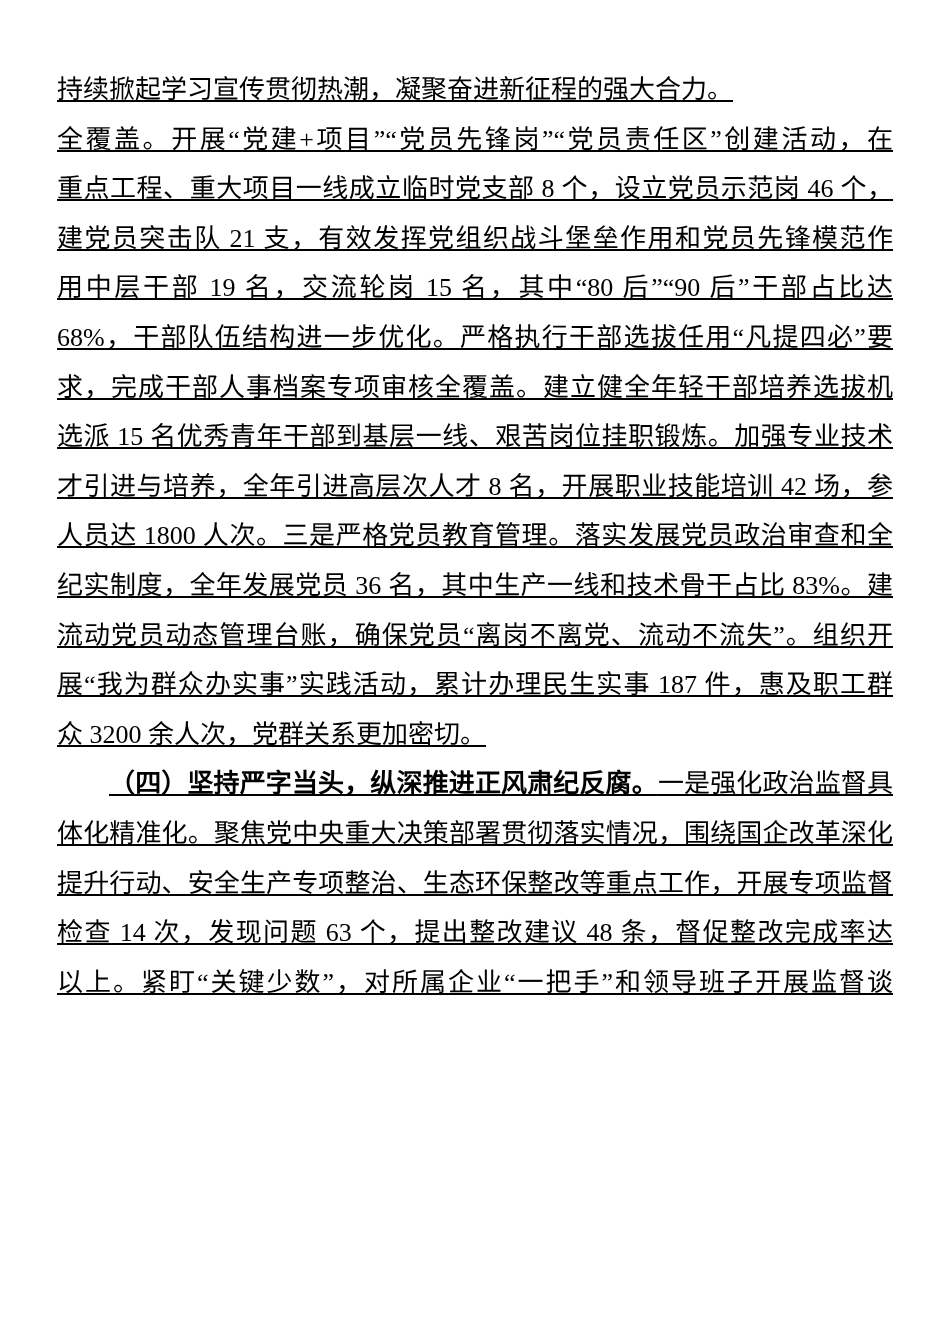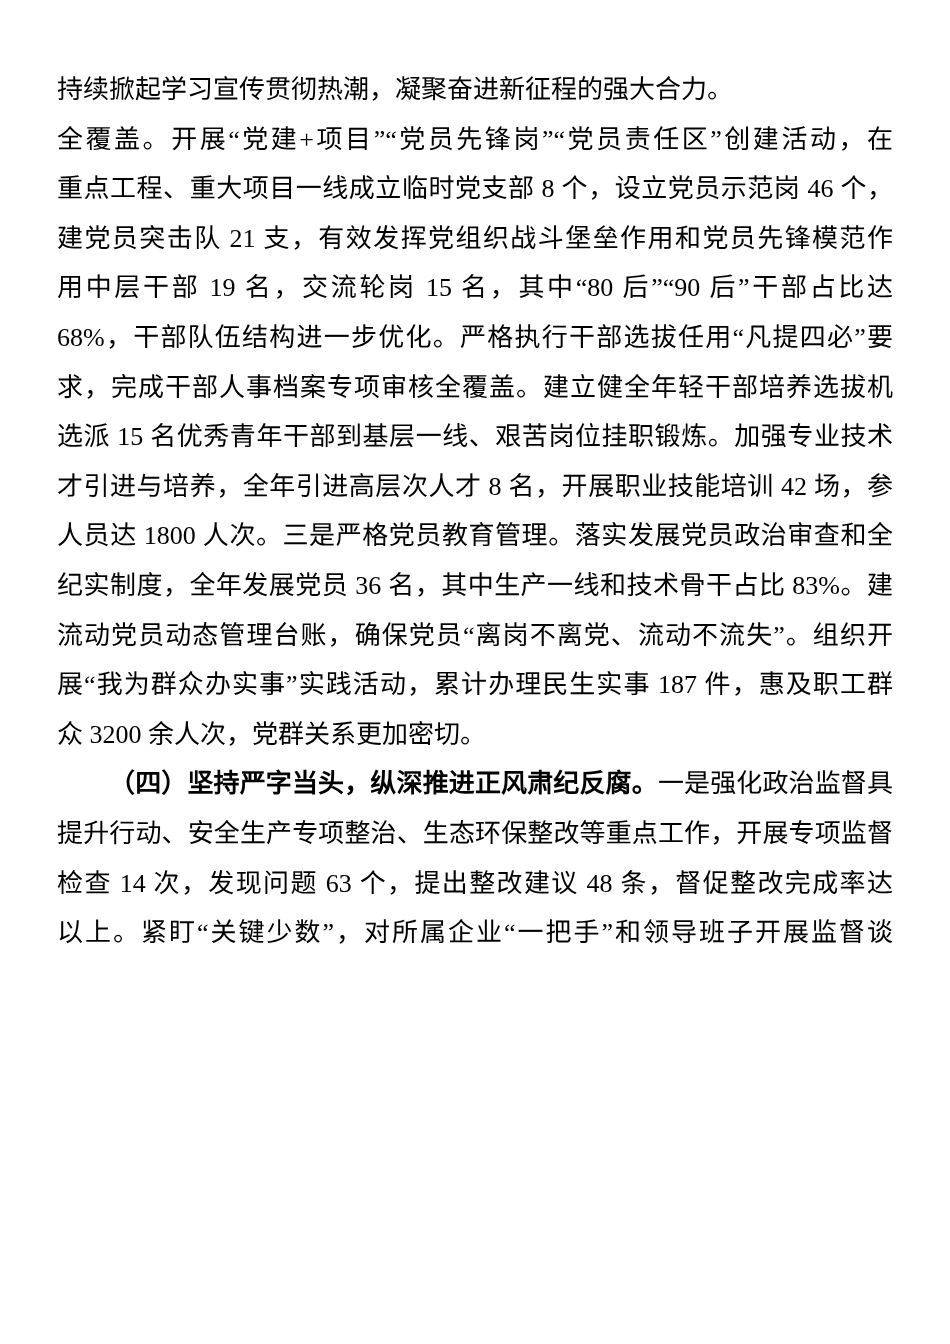--- a/index.html
+++ b/index.html
@@ -36,20 +36,21 @@
     white-space: normal;
   }
   .text-line.fill {
     text-align-last: justify;
   }
   .text-line.indent {
     padding-left: 52px;
   }
   .seg {
     font-weight: 400;
+    text-decoration: underline;
   }
   .seg-bold {
     font-weight: 700;
     font-family: "Liberation Sans", "DejaVu Sans", sans-serif;
   }
 </style>
 </head>
 <body style="background: rgb(255, 255, 255);">
 
 <div class="page">
@@ -67,18 +68,19 @@
         <div class="text-line fill"><span class="seg">选派 15 名优秀青年干部到基层一线、艰苦岗位挂职锻炼。加强专业技术人</span></div>
         <div class="text-line fill"><span class="seg">才引进与培养，全年引进高层次人才 8 名，开展职业技能培训 42 场，参训</span></div>
         <div class="text-line fill"><span class="seg">人员达 1800 人次。三是严格党员教育管理。落实发展党员政治审查和全程</span></div>
         <div class="text-line fill"><span class="seg">纪实制度，全年发展党员 36 名，其中生产一线和技术骨干占比 83%。建立</span></div>
         <div class="text-line fill"><span class="seg">流动党员动态管理台账，确保党员“离岗不离党、流动不流失”。组织开</span></div>
         <div class="text-line fill"><span class="seg">展“我为群众办实事”实践活动，累计办理民生实事 187 件，惠及职工群</span></div>
         <div class="text-line"><span class="seg">众 3200 余人次，党群关系更加密切。</span></div>
       </div>
       <div class="paragraph">
         <div class="text-line indent fill"><span class="seg seg-bold">（四）坚持严字当头，纵深推进正风肃纪反腐。</span><span class="seg">一是强化政治监督具</span></div>
+        <div class="text-line fill"><span class="seg">体化精准化。聚焦党中央重大决策部署贯彻落实情况，围绕国企改革深化</span></div>
         <div class="text-line fill"><span class="seg">提升行动、安全生产专项整治、生态环保整改等重点工作，开展专项监督</span></div>
         <div class="text-line fill"><span class="seg">检查 14 次，发现问题 63 个，提出整改建议 48 条，督促整改完成率达 95%</span></div>
         <div class="text-line fill"><span class="seg">以上。紧盯“关键少数”，对所属企业“一把手”和领导班子开展监督谈</span></div>
       </div>
     </div>
 </div>
 
 </body></html>

